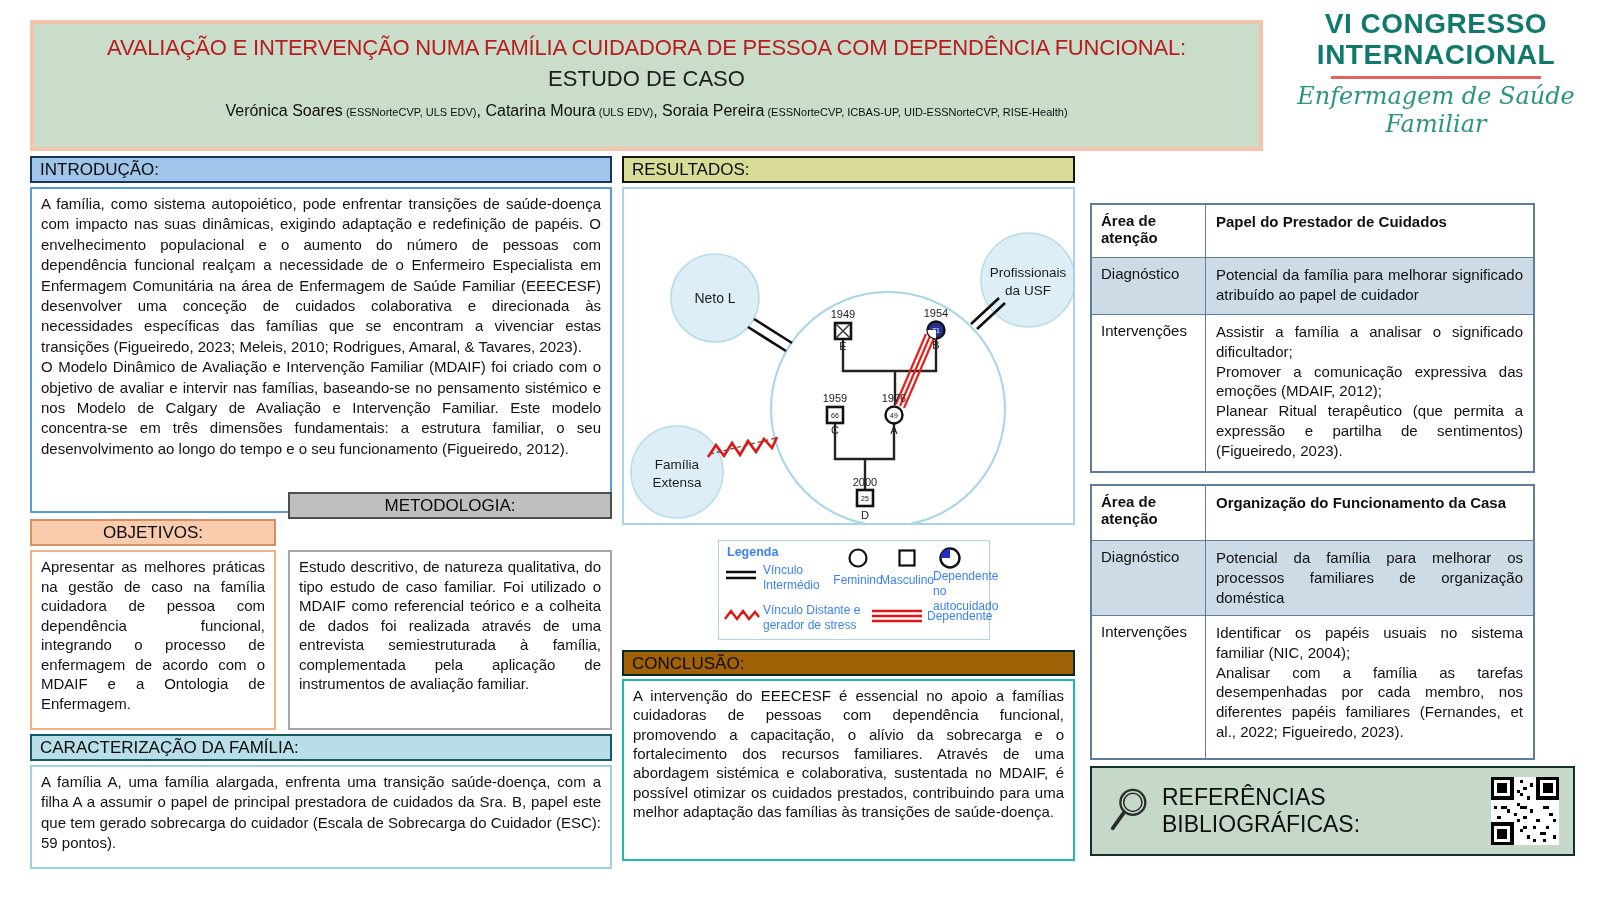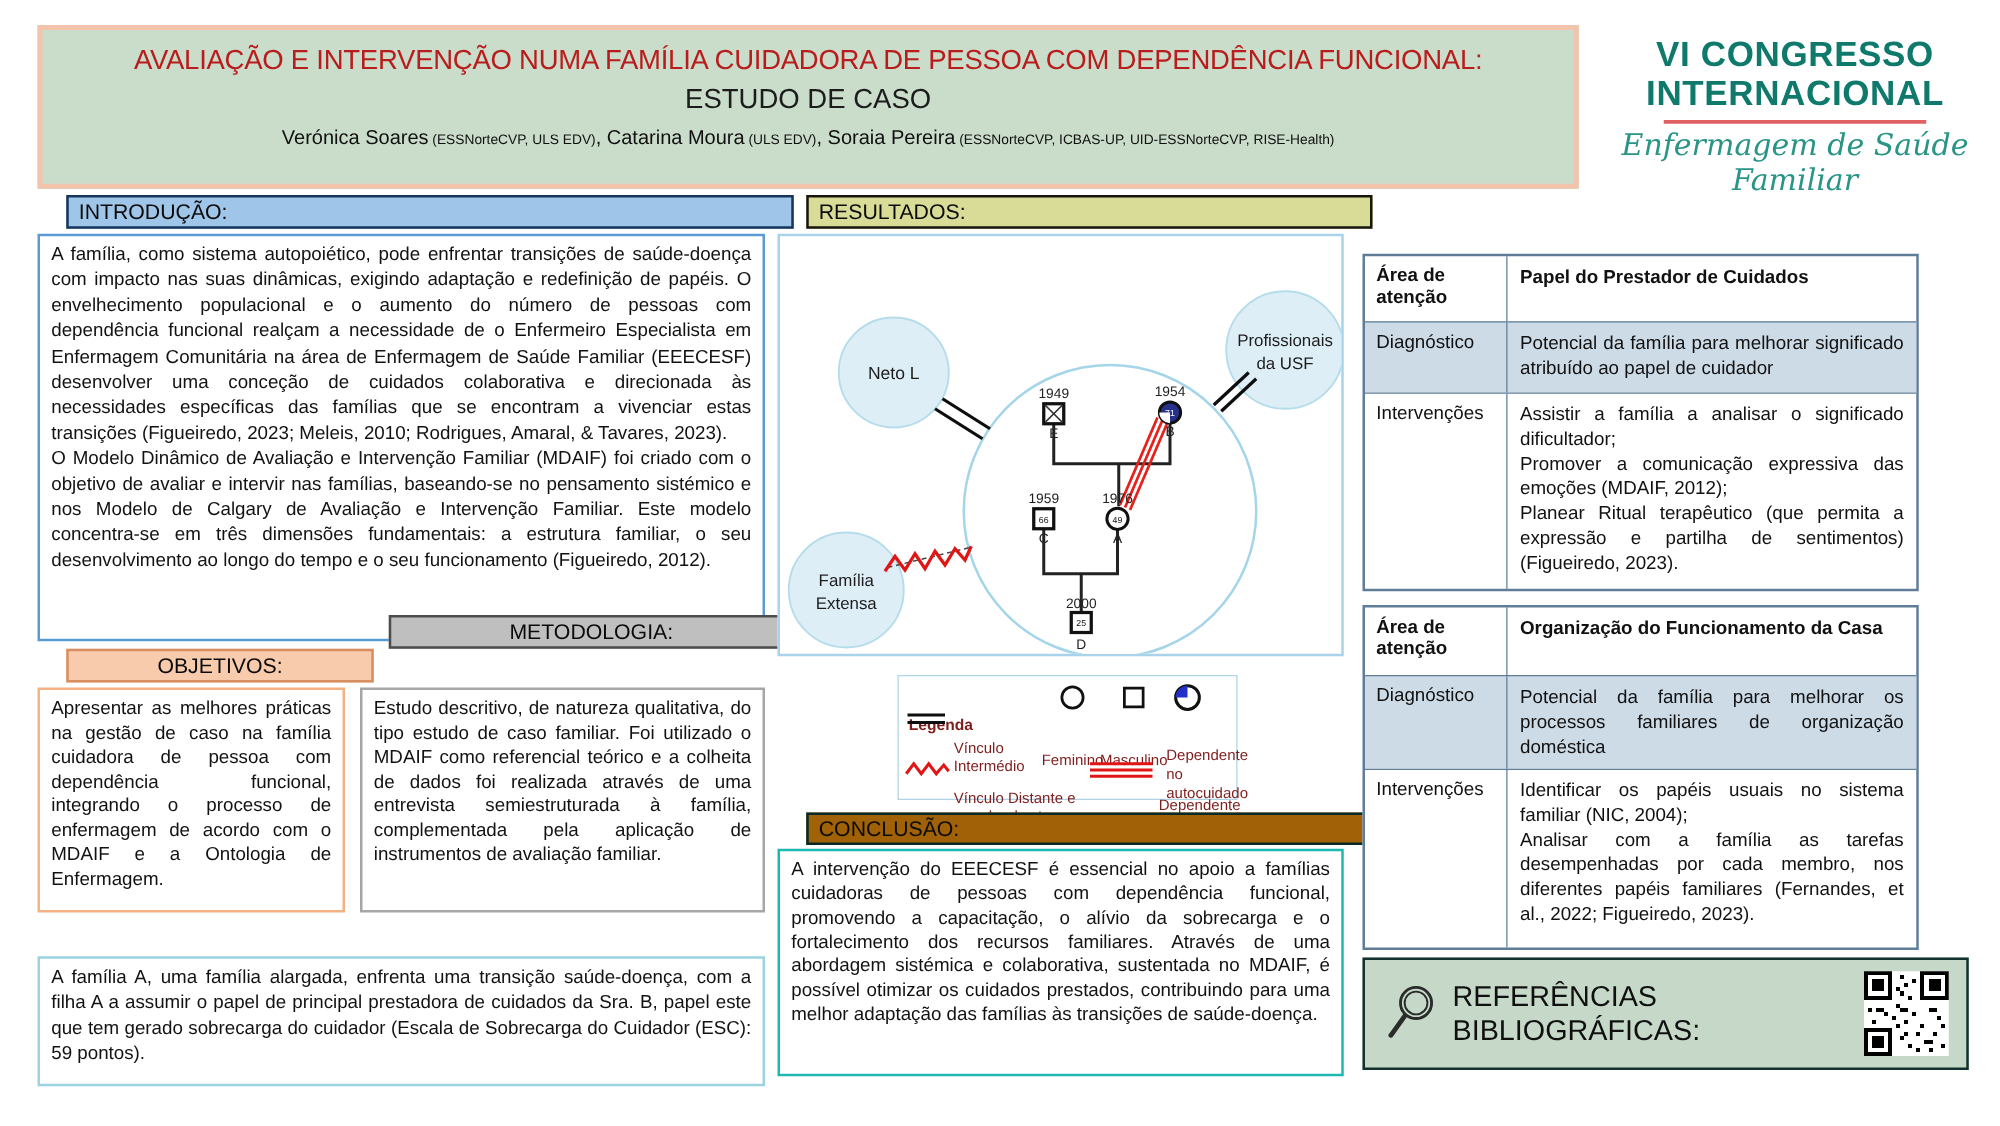--- a/index.html
+++ b/index.html
@@ -1,21 +1,21 @@
 <!DOCTYPE html>
 <html><head>
 <meta charset="utf-8">
 <style>
   html,body{margin:0;padding:0;background:#fff;}
   #poster{position:relative;width:1600px;height:901px;background:#ffffff;
           font-family:"Liberation Sans",sans-serif;color:#111;overflow:hidden;}
   .abs{position:absolute;box-sizing:border-box;}
   
   .hdr{position:absolute;box-sizing:border-box;font-size:17px;font-weight:400;
-       padding:2px 8px;border:2px solid #1a1a1a;color:#0b0b0b;white-space:nowrap;overflow:hidden;margin-left:23px;}
+       padding:2px 8px;border:2px solid #1a1a1a;color:#0b0b0b;white-space:nowrap;overflow:hidden;}
   .hdr-intro{background:#9fc5e8;border-color:#17365d;}
   .hdr-obj{background:#f8cbad;border-color:#d78f62;text-align:center;}
   .hdr-met{background:#bfbfbf;border-color:#4d4d4d;text-align:center;}
   .hdr-car{background:#b8dfe9;border-color:#145a66;}
   .hdr-res{background:#d9dc96;border-color:#16160f;}
   .hdr-conc{background:#a16207;border-color:#062a28;}
   
   .box{position:absolute;box-sizing:border-box;background:#fff;padding:5px 9px;
        font-size:15px;line-height:1.36;text-align:justify;color:#121212;overflow:hidden;}
   .bx-intro{border:2.5px solid #5b9bd5;}
@@ -25,35 +25,35 @@
   .bx-conc{border:2.5px solid #1cb9b1;line-height:1.29;}
   .bx-geno{border:2px solid #a9d3ea;background:#fff;}
   
   .band{left:30px;top:20px;width:1233px;height:131px;background:#cadcca;
         border:4px solid #f2c4ac;text-align:center;padding-top:9px;}
   .t1{font-size:22px;letter-spacing:-0.2px;color:#b91c1c;line-height:1.4;}
   .t2{font-size:22px;color:#1c1c1c;line-height:1.35;}
   .authors{margin-top:9px;font-size:16px;color:#101010;}
   .affil{font-size:11px;}
   
-  .logo{left:1278px;top:28px;width:316px;height:122px;text-align:center;}
+  .logo{left:1278px;top:8px;width:316px;height:122px;text-align:center;}
   .logo-big{font-size:28px;font-weight:bold;color:#0f7a6b;line-height:1.12;letter-spacing:0.5px;}
   .logo-rule{width:210px;height:3px;background:#e06262;margin:5px auto 3px auto;}
   .logo-script{font-family:"DejaVu Serif",serif;font-style:italic;font-size:24px;color:#2a9486;}
   
   .ftable{position:absolute;box-sizing:border-box;border:2px solid #5f7d99;background:#fff;}
   .t-row{display:grid;grid-template-columns:114px 1fr;box-sizing:border-box;}
   .t-row + .t-row{border-top:1.5px solid #5f7d99;}
   .t-c1{border-right:1.5px solid #5f7d99;padding:7px 9px;font-size:15px;box-sizing:border-box;}
   .t-c2{padding:7px 10px;font-size:15px;text-align:justify;line-height:1.32;box-sizing:border-box;overflow:hidden;}
   .t-head .t-c1,.t-head .t-c2{font-weight:bold;text-align:left;}
   .t-diag{background:#cddbe7;}
   
   .legend{left:718px;top:540px;width:272px;height:100px;border:1.5px solid #aed4e6;background:#fff;}
-  .lg{position:absolute;font-size:12px;color:#7f1d1d;line-height:1.25;margin-top:28px;}
+  .lg{position:absolute;font-size:12px;color:#3b82f6;line-height:1.25;}
   
   .refbox{left:1090px;top:766px;width:485px;height:90px;background:#c6d9c8;
           border:2.5px solid #12302e;display:flex;align-items:center;padding:0 14px;}
   .ref-title{font-size:23px;color:#101010;margin-left:10px;flex:1;}
   svg text{font-family:"Liberation Sans",sans-serif;}
 </style>
 </head>
 <body>
 
 <div id="poster">
@@ -80,20 +80,21 @@
     <div>A família, como sistema autopoiético, pode enfrentar transições de saúde-doença com impacto nas suas dinâmicas, exigindo adaptação e redefinição de papéis. O envelhecimento populacional e o aumento do número de pessoas com dependência funcional realçam a necessidade de o Enfermeiro Especialista em Enfermagem Comunitária na área de Enfermagem de Saúde Familiar (EEECESF) desenvolver uma conceção de cuidados colaborativa e direcionada às necessidades específicas das famílias que se encontram a vivenciar estas transições (Figueiredo, 2023; Meleis, 2010; Rodrigues, Amaral, &amp; Tavares, 2023).</div>
     <div>O Modelo Dinâmico de Avaliação e Intervenção Familiar (MDAIF) foi criado com o objetivo de avaliar e intervir nas famílias, baseando-se no pensamento sistémico e nos Modelo de Calgary de Avaliação e Intervenção Familiar. Este modelo concentra-se em três dimensões fundamentais: a estrutura familiar, o seu desenvolvimento ao longo do tempo e o seu funcionamento (Figueiredo, 2012).</div>
   </div>
 
   <div class="hdr hdr-obj" style="left:30px;top:519px;width:246px;height:27px;">OBJETIVOS:</div>
   <div class="box bx-obj" style="left:30px;top:550px;width:246px;height:180px;">Apresentar as melhores práticas na gestão de caso na família cuidadora de pessoa com dependência funcional, integrando o processo de enfermagem de acordo com o MDAIF e a Ontologia de Enfermagem.</div>
 
   <div class="hdr hdr-met" style="left:288px;top:492px;width:324px;height:27px;">METODOLOGIA:</div>
   <div class="box bx-met" style="left:288px;top:550px;width:324px;height:180px;">Estudo descritivo, de natureza qualitativa, do tipo estudo de caso familiar. Foi utilizado o MDAIF como referencial teórico e a colheita de dados foi realizada através de uma entrevista semiestruturada à família, complementada pela aplicação de instrumentos de avaliação familiar.</div>
 
+  <div class="hdr hdr-car" style="left:30px;top:734px;width:582px;height:27px;">CARACTERIZAÇÃO DA FAMÍLIA:</div>
   <div class="box bx-car" style="left:30px;top:765px;width:582px;height:104px;">A família A, uma família alargada, enfrenta uma transição saúde-doença, com a filha A a assumir o papel de principal prestadora de cuidados da Sra. B, papel este que tem gerado sobrecarga do cuidador (Escala de Sobrecarga do Cuidador (ESC): 59 pontos).</div>
 
   <div class="hdr hdr-res" style="left:622px;top:156px;width:453px;height:27px;">RESULTADOS:</div>
 
   <div class="abs bx-geno" style="left:622px;top:187px;width:453px;height:338px;">
     <svg width="449" height="334" viewBox="0 0 449 334">
 
       <circle cx="264" cy="220" r="117" fill="#ffffff" stroke="#a5d5e8" stroke-width="2"></circle>
 
       <g>

